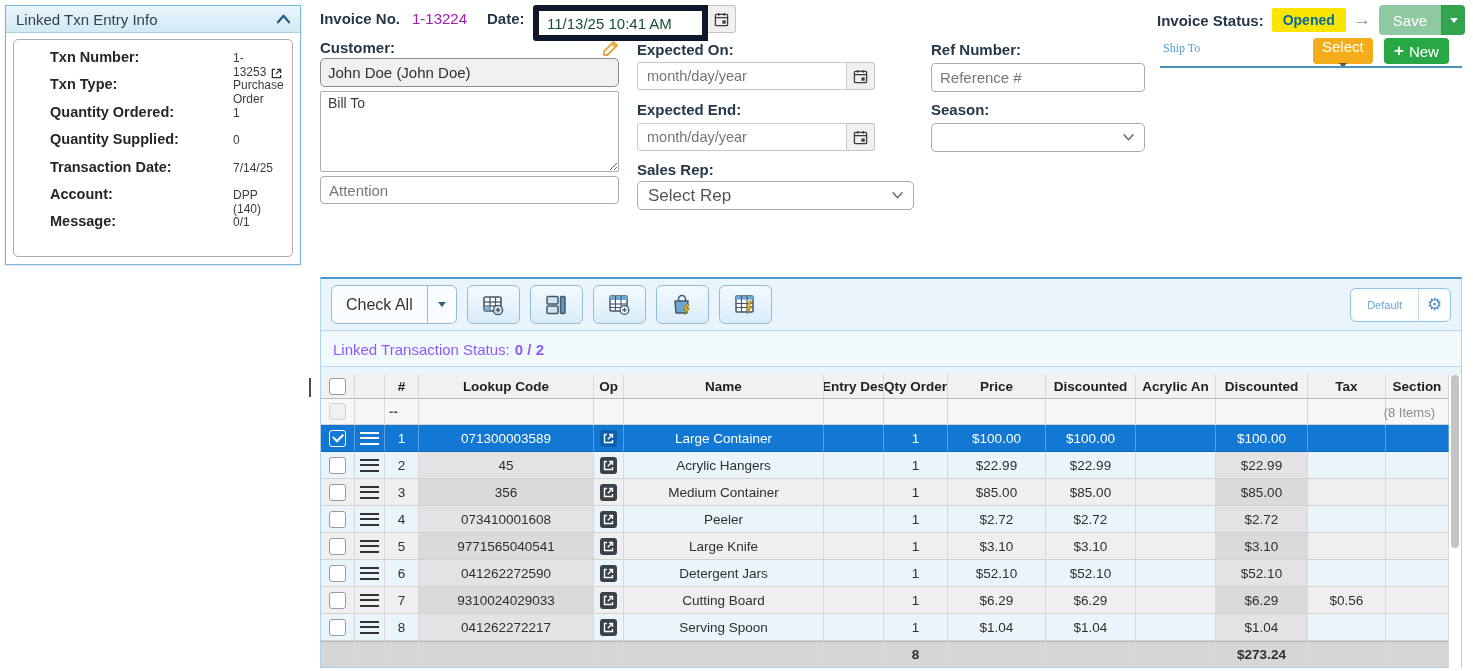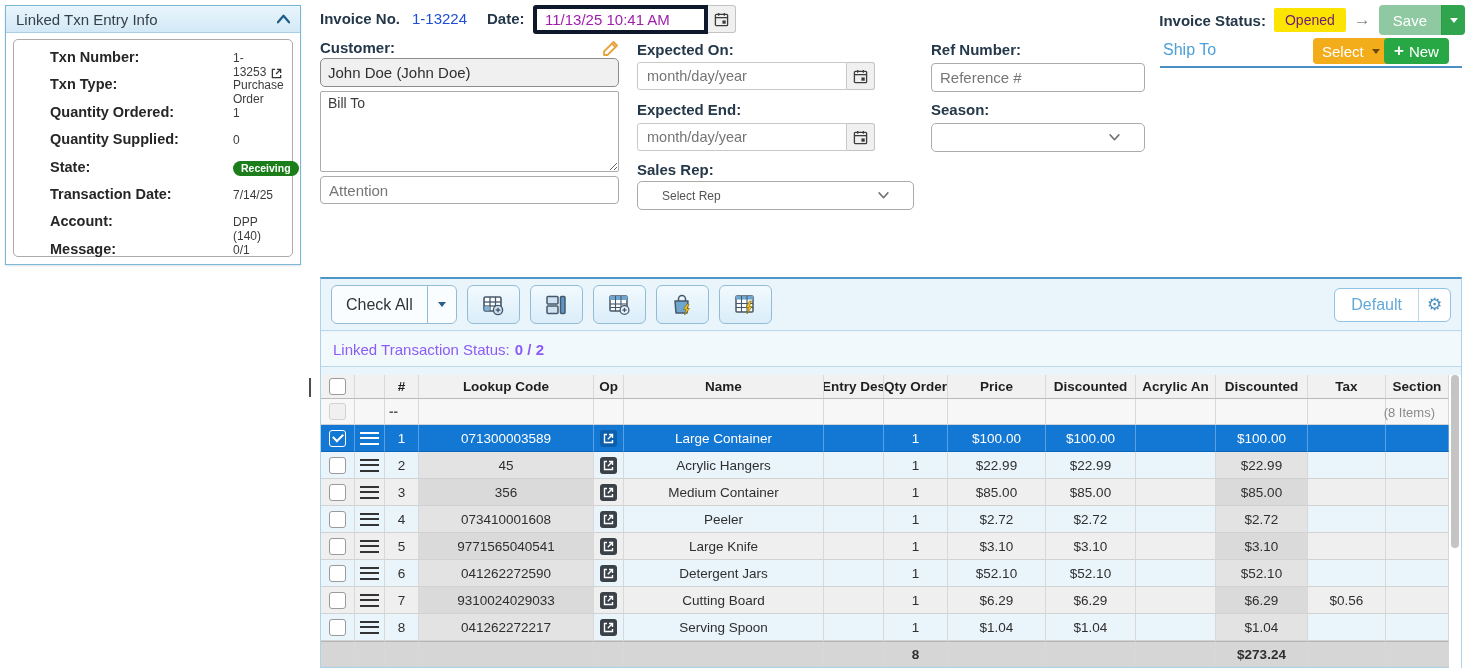--- a/index.html
+++ b/index.html
@@ -19,31 +19,31 @@
   .info-label { font-weight:bold; color:#262626; font-size:14.5px; width:183px; flex:none;margin-left:24px; }
   .info-value { font-size:12px; color:#3c3c3c; padding-top:2px; display:flex; align-items:flex-end; gap:3px; }
   .state-badge { background:#1b7e1b; color:#fff; font-size:10.5px; font-weight:bold;
     border-radius:8px; padding:2px 8px 3px; line-height:1; }
   .ext-link-icon svg { width:11px; height:11px; display:block; }
 
   
   .lbl { font-weight:bold; color:#24384a; font-size:15px; }
   .topbar { position:absolute; left:320px; top:5px; right:8px; height:30px; }
   .inv-no-label { position:absolute; left:0; top:5px; }
-  .inv-no-value { position:absolute; left:92px; top:5px; font-size:15px; color:#1d4ed8; }
+  .inv-no-value { position:absolute; left:92px; top:5px; font-size:15px; color:#a21caf; }
   .date-label { position:absolute; left:167px; top:5px; }
   .date-group { position:absolute; left:213px; top:0; display:flex; }
-  .date-input { width:175px; height:29px; border:4px solid #0f172a; border-radius:3px 0 0 3px;
-    font-size:15px; color:#a21caf; padding:0 8px; background:#fff; }
+  .date-input { width:175px; height:36px; border:6px solid #0f172a; border-radius:3px 0 0 3px;
+    font-size:15px; color:#14532d; padding:0 8px; background:#fff; }
   .cal-btn { width:28px; height:28px; border:1px solid #c3c3c3; border-left:none; background:#f0f0f0;
     border-radius:0 3px 3px 0; display:flex; align-items:center; justify-content:center; cursor:pointer; }
   .cal-btn svg { width:15px; height:15px; }
   .status-group { position:absolute; right:0; top:0; display:flex; align-items:center; gap:8px;margin-left:30px; }
   .status-label { font-size:15px; }
-  .status-badge { background:#fbe500; color:#701a75; font-weight:normal; font-size:14px;
+  .status-badge { background:#fbe500; color:#0369a1; font-weight:bold; font-size:14px;
     padding:4px 11px; border-radius:2px; }
   .flow-arrow { color:#8a8a8a; font-size:17px; }
   .save-split { display:flex; height:30px; border-radius:4px; overflow:hidden; cursor:pointer; }
   .save-main { background:#8fc9a1; color:#fff; font-size:15px; display:flex; align-items:center; padding:0 14px; }
   .save-caret { background:#30a54d; width:24px; display:flex; align-items:center; justify-content:center; border-left:1px solid #2c9a47; }
   .tri-down { width:0; height:0; border-left:4px solid transparent; border-right:4px solid transparent; border-top:5px solid #fff; }
 
   
   .form-label { position:absolute; font-weight:bold; color:#24384a; font-size:15px; }
   .txt-input { border:1px solid #ababab; border-radius:4px; font-size:15px; color:#333; padding:0 8px; background:#fff; }
@@ -53,47 +53,47 @@
   .txt-area { position:absolute; left:320px; top:91px; width:299px; height:81px; border:1px solid #ababab;
     border-radius:2px; font-size:14px; color:#333; padding:3px 7px; resize:both; }
   .txt-area::placeholder { color:#3c3c3c; }
   .attention-input { position:absolute; left:320px; top:176px; width:299px; height:28px; }
   .pencil-btn { position:absolute; left:602px; top:39px; width:18px; height:18px; cursor:pointer; }
   .pencil-btn svg { width:18px; height:18px; }
 
   .dategrp2 { position:absolute; display:flex; }
   .dg-input { width:210px; height:28px; border:1px solid #c9c9c9; border-radius:3px 0 0 3px; font-size:14.5px; color:#333; padding:0 9px; background:#fff; }
   .select-box { position:absolute; border:1px solid #ababab; border-radius:5px; background:#fff; display:flex;
-    align-items:center; justify-content:space-between; padding:0 24px; font-size:12px; color:#555; cursor:pointer; }
+    align-items:center; justify-content:space-between; padding:0 10px; font-size:17px; color:#555; cursor:pointer; }
   .chev-dn { width:11px; height:7px; }
 
   
-  .shipto-label { position:absolute; left:1163px; top:41px; color:#4ba0d8; font-size:16px; }
+  .shipto-label { position:absolute; left:1163px; top:41px; color:#4ba0d8; font-size:12px;font-family:Liberation Serif, serif; }
   .shipto-underline { position:absolute; left:1160px; top:66px; width:302px; height:2px; background:#4a90c2; }
   .select-btn { position:absolute; left:1313px; top:38px; height:26px; background:#f3ac1a; border:none; border-radius:4px;
-    color:#fff; font-size:15px; padding:0 9px; display:flex; align-items:center; gap:8px; cursor:pointer; }
+    color:#fff; font-size:15px; padding:0 9px; display:flex; align-items:center; gap:8px; cursor:pointer;flex-direction:column; }
   .select-btn .tri-down { border-top-color:rgba(60,40,0,.75); }
   .new-btn { position:absolute; left:1384px; top:38px; height:26px; background:#28a745; border:none; border-radius:4px;
     color:#fff; font-size:15px; padding:0 10px; display:flex; align-items:center; gap:5px; cursor:pointer; }
   .new-plus { font-size:17px; font-weight:bold; }
 
   
   .grid-panel { position:absolute; left:320px; top:277px; width:1142px; height:391px;
     background:#e9f4fb; border:1px solid #aed2e8; border-top:2px solid #4e96c6; }
   .toolbar { position:absolute; left:0; top:0; right:0; height:52px; display:flex; align-items:center;
     padding:0 10px; border-bottom:1px solid #bcd9eb; }
   .checkall { display:flex; height:39px; border:1px solid #93bdd6; border-radius:6px; background:#fafdff; overflow:hidden; cursor:pointer; }
   .checkall-main { display:flex; align-items:center; padding:0 14px; font-size:16px; color:#333; }
   .checkall-caret { width:29px; display:flex; align-items:center; justify-content:center; border-left:1px solid #93bdd6; }
   .checkall-caret .tri-down { border-top-color:#2b5f85; }
   .icon-btn { width:53px; height:39px; margin-left:10px; border:1px solid #93bdd6; border-radius:6px;
     background:linear-gradient(#f2fafe,#daedf9); display:flex; align-items:center; justify-content:center; cursor:pointer; }
   .icon-btn svg { width:26px; height:26px; }
   .default-group { margin-left:auto; display:flex; height:34px; border:1px solid #8fc3e8; border-radius:6px; background:#fff; overflow:hidden; cursor:pointer; }
-  .default-main { display:flex; align-items:center; padding:0 16px; color:#64a8d8; font-size:16px; }
+  .default-main { display:flex; align-items:center; padding:0 16px; color:#64a8d8; font-size:11px; }
   .gear-seg { width:32px; display:flex; align-items:center; justify-content:center; border-left:1px solid #bcd9eb; color:#4a90c2; font-size:17px; }
 
   .status-row { position:absolute; left:0; top:53px; right:0; height:35px; background:#f2f9fd;
     border-bottom:1px solid #bcd9eb; display:flex; align-items:center; padding:0 12px; font-size:15px; color:#8b5cf6; }
   .status-row b { margin-left:5px; }
 
   
   .table-wrap { position:absolute; left:0; top:96px; width:1128px; }
   .trow { display:grid; grid-template-columns:34px 30px 34px 175px 30px 200px 60px 64px 98px 90px 80px 92px 78px 63px; }
   .trow > div { border-right:1px solid #d8d8d8; border-bottom:1px solid #d2d2d2; display:flex;
@@ -152,26 +152,20 @@
           <span class="info-label">Txn Type:</span>
           <span class="info-value">Purchase Order</span>
         </div>
         <div class="info-row">
           <span class="info-label">Quantity Ordered:</span>
           <span class="info-value">1</span>
         </div>
         <div class="info-row">
           <span class="info-label">Quantity Supplied:</span>
           <span class="info-value">0</span>
-        </div>
-        <div class="info-row">
-          <span class="info-label">State:</span>
-          <span class="info-value">
-            <span class="state-badge">Receiving</span>
-          </span>
         </div>
         <div class="info-row">
           <span class="info-label">Transaction Date:</span>
           <span class="info-value">7/14/25</span>
         </div>
         <div class="info-row">
           <span class="info-label">Account:</span>
           <span class="info-value">DPP (140)</span>
         </div>
         <div class="info-row">

